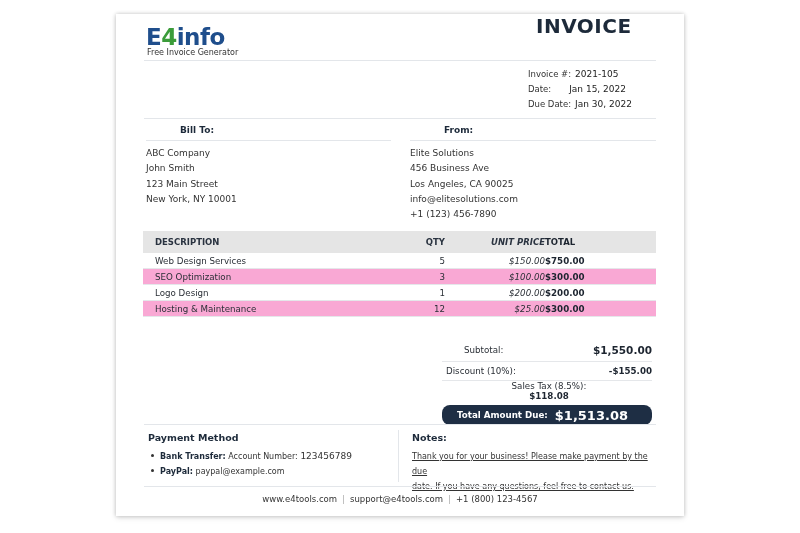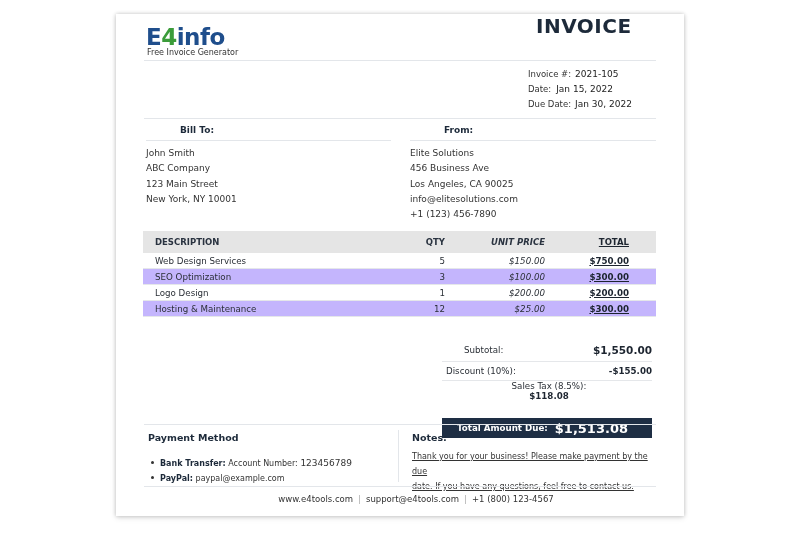--- a/index.html
+++ b/index.html
@@ -31,74 +31,74 @@
   .meta .v { font-size: 9px; color: #222; margin-left: 4px; }
 
   
   .addr-h { font-size: 9px; font-weight: bold; color: #1d2a3a; padding-left: 34px; }
   .addr-line { font-size: 9px; color: #333; line-height: 15.3px; }
 
   
   .table { left: 27px; top: 217px; width: 513px; }
   .tr { display: flex; height: 16px; align-items: center; font-size: 8.7px; border-bottom: 1px solid #e5e7ea; }
   .tr.head { background: #e5e5e5; font-weight: bold; font-size: 8.5px; color: #2a3340; height: 22px; border-bottom: none; }
-  .tr.alt { background: #c4b5fd; }
+  .tr.alt { background: #f9a8d4; }
   .c-desc { width: 250px; padding-left: 12px; }
   .c-qty { width: 52px; text-align: right; }
   .c-unit { width: 100px; text-align: right; font-style: italic; }
-  .c-total { width: 84px; text-align: right; font-weight: bold; color: #1d2530; text-decoration: underline; }
+  .c-total { width: 84px; text-align: left; font-weight: bold; color: #1d2530; }
 
   
   .sum { left: 326px; width: 210px; }
   .sum-row { display: flex; justify-content: space-between; align-items: center; height: 19px; font-size: 8.7px; border-bottom: 1px solid #e5e7ea; padding: 0 0 0 4px; }
   .sum-row .val { font-weight: bold; color: #1d2530; padding-right: 0; }
   .sum-row.first { height: 24px; }
   .sum-row.first .lbl { padding-left: 18px; }
   .sum-row.first .val { font-size: 10.5px; }
-  .sum-total { background: #1e2e44; color: #fff; height: 20px; display: flex; justify-content: space-between; align-items: center; padding: 0 24px 0 15px; margin-top: 18px; }
+  .sum-total { background: #1e2e44; color: #fff; height: 20px; display: flex; justify-content: space-between; align-items: center; padding: 0 24px 0 15px; margin-top: 5px; border-radius: 8px; }
   .sum-total .lbl { font-weight: bold; font-size: 8.7px; }
   .sum-total .val { font-weight: bold; font-size: 13px; }
 
   
   .sec-h { font-size: 9.5px; font-weight: bold; color: #1d2a3a; }
   .pay-line { font-size: 8px; color: #333; line-height: 15px; }
   .pay-line b { font-weight: bold; color: #1d2a3a; }
   .pay-line .big { font-size: 9px; }
   .bullet { display: inline-block; width: 3px; height: 3px; background: #333; border-radius: 50%; margin: 0 6px 2px 3px; vertical-align: middle; }
   .notes { font-size: 8px; color: #333; line-height: 15px; text-decoration: underline; }
   .vdiv { background: #e3e6ea; width: 1px; }
-  .foot { left: 0; width: 568px; text-align: center; font-size: 8.5px; color: #333; margin-left: 16px; }
+  .foot { left: 0; width: 568px; text-align: center; font-size: 8.5px; color: #333; }
   .foot .sep { color: #aaa; margin: 0 5px; }
 </style>
 </head>
 <body>
 
 <div class="card">
 
   <div class="abs logo">
     <span class="e">E</span><span class="four">4</span><span class="tools">info</span>
   </div>
   <div class="abs tagline">Free Invoice Generator</div>
   <div class="abs title">INVOICE</div>
 
   <div class="abs hr" style="left:28px; top:46px; width:512px;"></div>
 
   <div class="abs meta" style="top:53px;">
     <div><span>Invoice #:</span><span class="v">2021-105</span></div>
-    <div><span>Date:</span><span class="v" style="margin-left:5px;">Jan 15, 2022</span></div>
+    <div><span>Date:</span><span class="v" style="margin-left:18px;">Jan 15, 2022</span></div>
     <div><span>Due Date:</span><span class="v">Jan 30, 2022</span></div>
   </div>
 
   <div class="abs hr" style="left:28px; top:104px; width:512px;"></div>
 
   <div class="abs" style="left:30px; top:111px; width:245px;">
     <div class="addr-h">Bill To:</div>
     <div class="hr" style="margin:5px 0 5px 0;"></div>
+    <div class="addr-line">ABC Company</div>
     <div class="addr-line">John Smith</div>
-    <div class="addr-line">ABC Company</div>
     <div class="addr-line">123 Main Street</div>
     <div class="addr-line">New York, NY 10001</div>
   </div>
 
   <div class="abs" style="left:294px; top:111px; width:246px;">
     <div class="addr-h">From:</div>
     <div class="hr" style="margin:5px 0 5px 0;"></div>
     <div class="addr-line">Elite Solutions</div>
     <div class="addr-line">456 Business Ave</div>
     <div class="addr-line">Los Angeles, CA 90025</div>
@@ -155,21 +155,21 @@
     <div class="sum-total">
       <span class="lbl">Total Amount Due:</span>
       <span class="val">$1,513.08</span>
     </div>
   </div>
 
   <div class="abs hr" style="left:28px; top:410px; width:512px;"></div>
 
   <div class="abs" style="left:32px; top:418px; width:245px;">
     <div class="sec-h">Payment Method</div>
-    <div class="pay-line" style="margin-top:13px;">
+    <div class="pay-line" style="margin-top:6px;">
       <span class="bullet"></span><b>Bank Transfer:</b> <span>Account Number:</span> <span class="big">123456789</span>
     </div>
     <div class="pay-line">
       <span class="bullet"></span><b>PayPal:</b> <span>paypal@example.com</span>
     </div>
   </div>
 
   <div class="abs vdiv" style="left:282px; top:416px; height:52px;"></div>
 
   <div class="abs" style="left:296px; top:418px; width:245px;">

